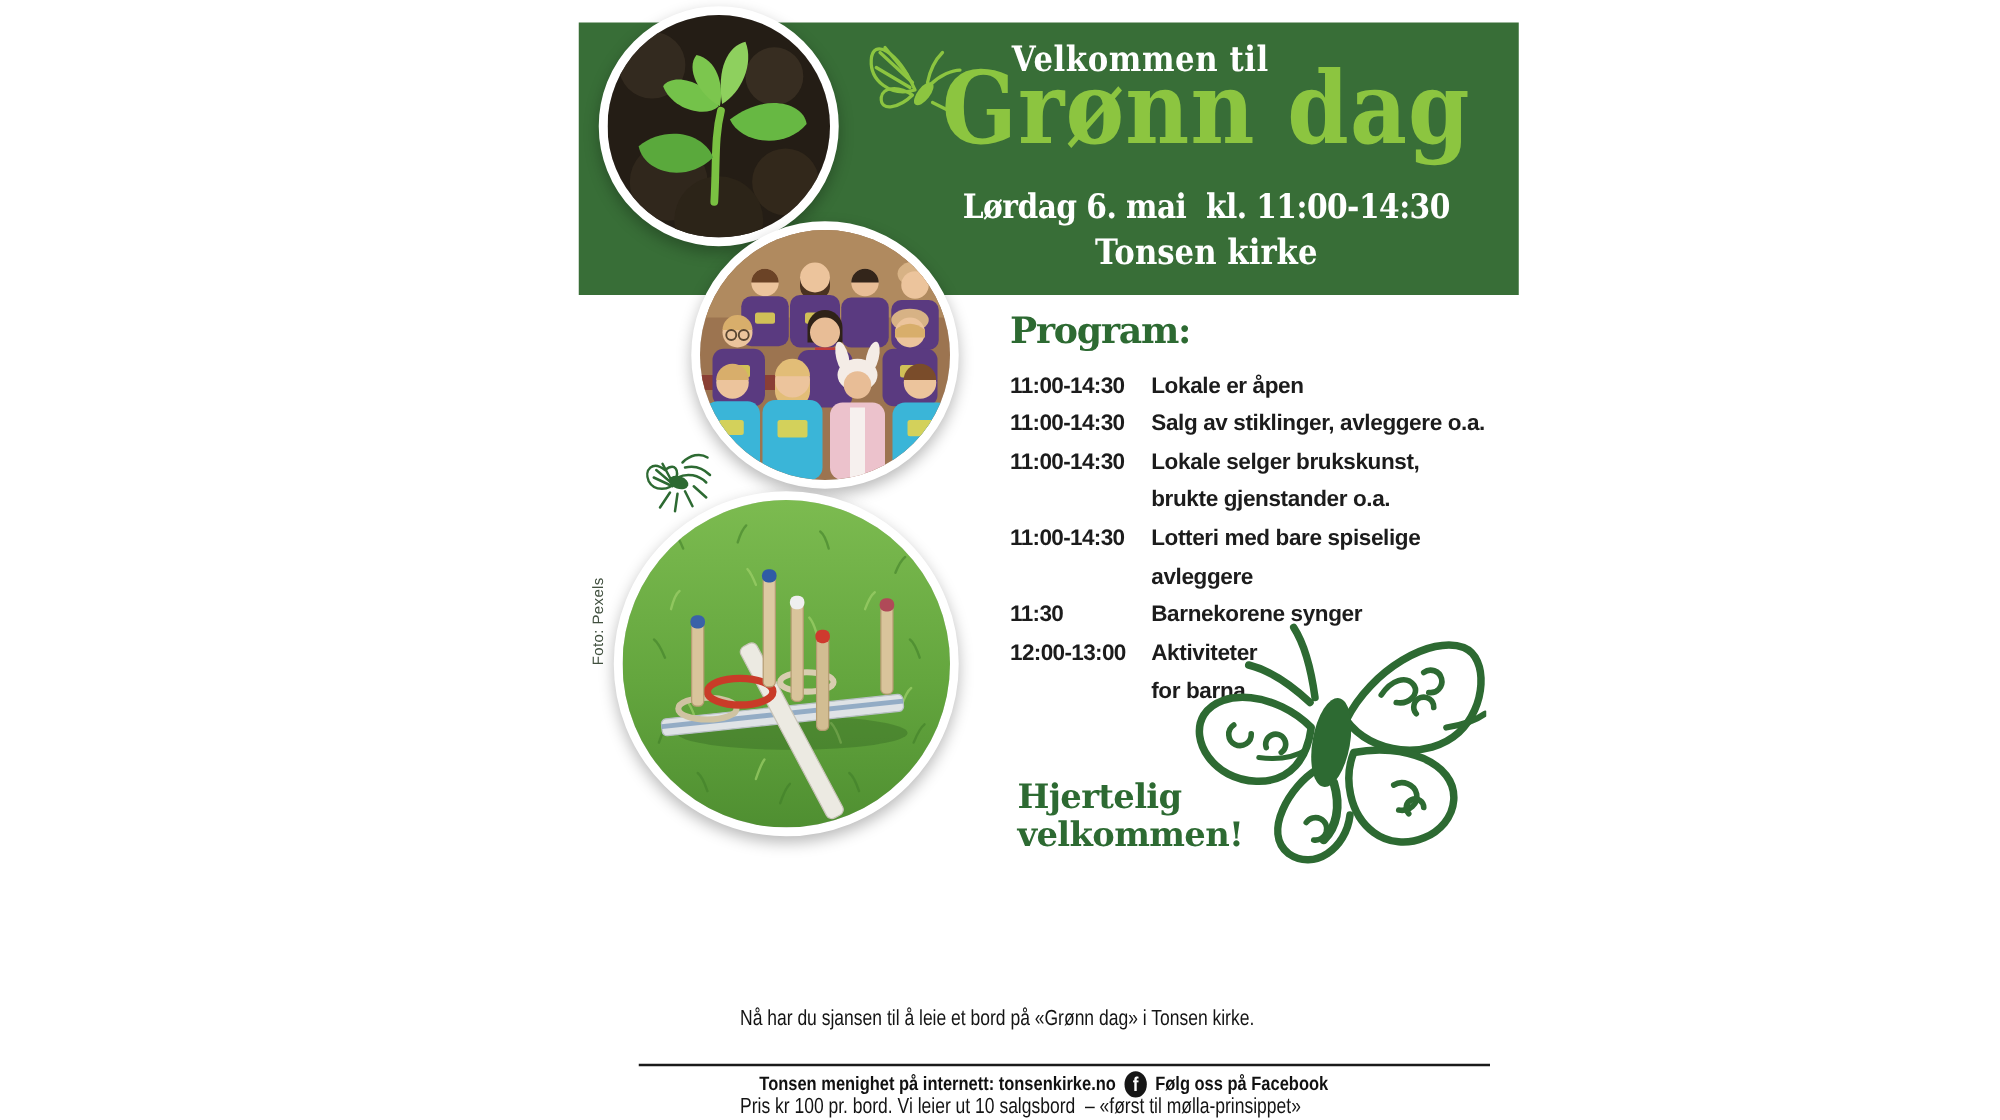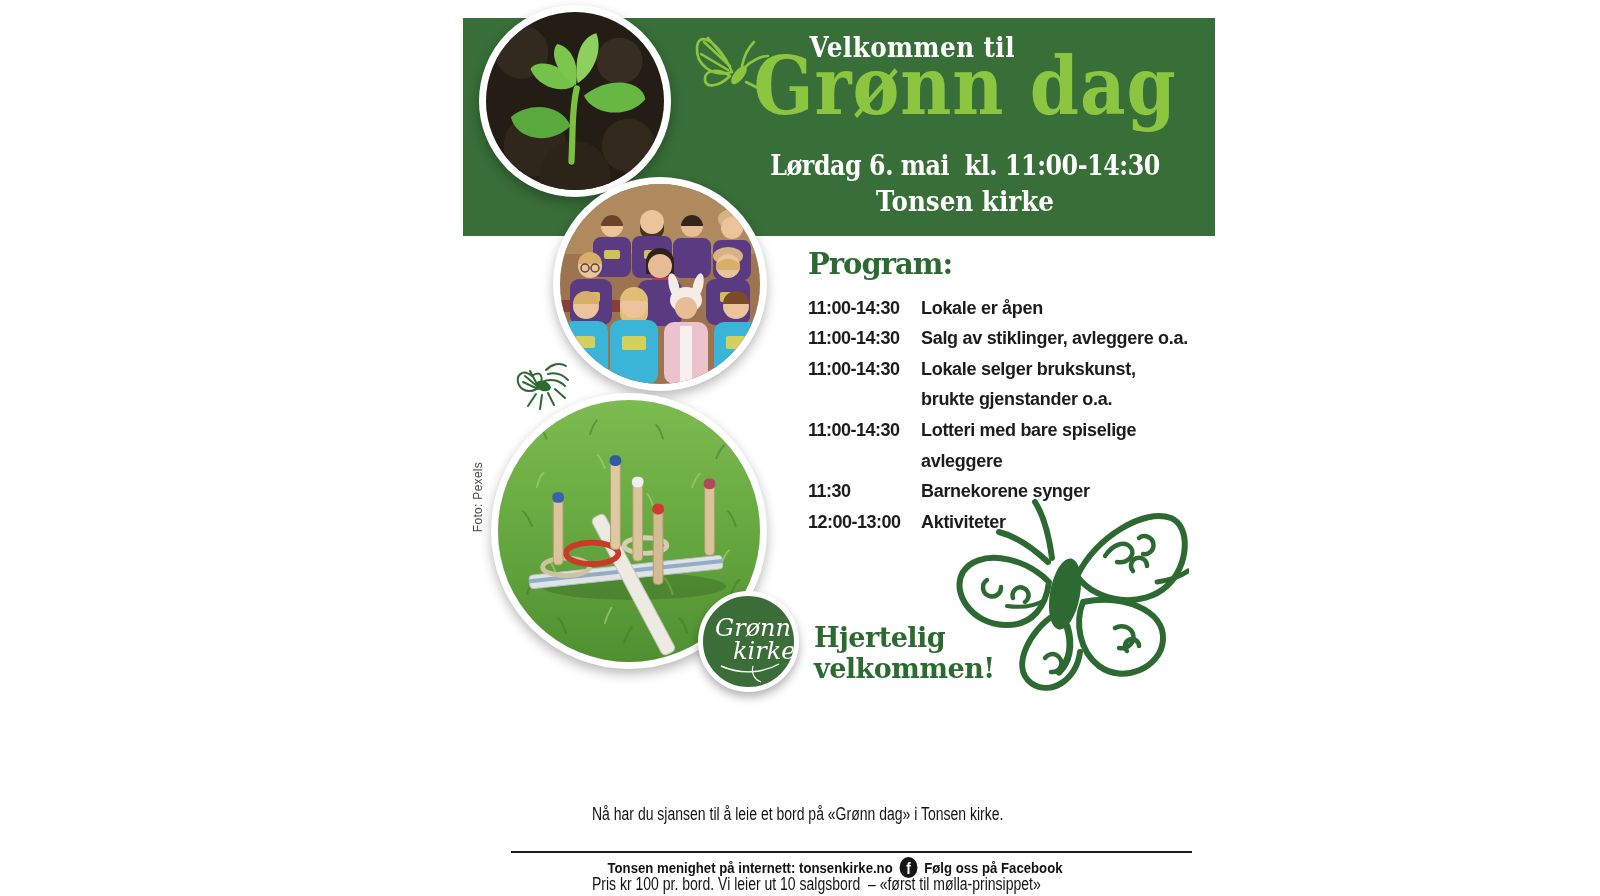--- a/index.html
+++ b/index.html
@@ -279,30 +279,26 @@
         <div class="prog-desc">avleggere</div>
       </div>
     <div class="prog-row">
         <div class="prog-time">11:30</div>
         <div class="prog-desc">Barnekorene synger</div>
       </div>
     <div class="prog-row">
         <div class="prog-time">12:00-13:00</div>
         <div class="prog-desc">Aktiviteter</div>
       </div>
-  </div>
-
-  <div class="abs" id="logo">
-    <svg viewBox="0 0 91 91">
-      <text x="12" y="40" font-family="DejaVu Serif, serif" font-style="italic" font-size="24" fill="#ffffff">Grønn</text>
-      <text x="30" y="63" font-family="DejaVu Serif, serif" font-style="italic" font-size="24" fill="#ffffff">kirke</text>
-      <path d="M18,70 C38,79 60,77 76,68" stroke="#ffffff" stroke-width="1.4" fill="none"></path>
-      <path d="M50,70 C48,78 52,84 58,86" stroke="#ffffff" stroke-width="1.2" fill="none"></path>
-    </svg>
-  </div>
+    <div class="prog-row">
+        <div class="prog-time"></div>
+        <div class="prog-desc">for barna</div>
+      </div>
+  </div>
+
 
   <div class="abs slab closing">
     <div>Hjertelig</div>
     <div>velkommen!</div>
   </div>
 
   <div class="abs sketch" style="left:921px;top:494px;width:240px;height:205px;">
     <svg viewBox="0 0 240 205">
       <g fill="none" stroke="#2d6a32" stroke-width="6" stroke-linecap="round" stroke-linejoin="round">
         <path d="M103,64 C100,42 95,22 86,8"></path>

